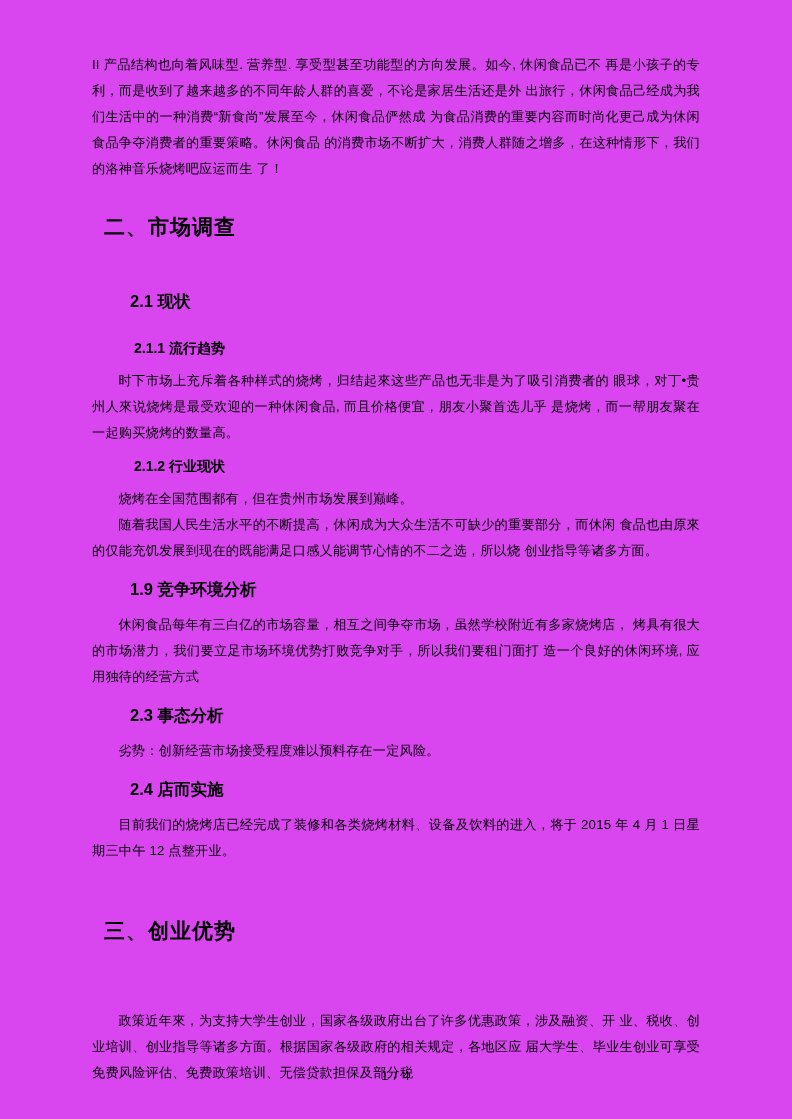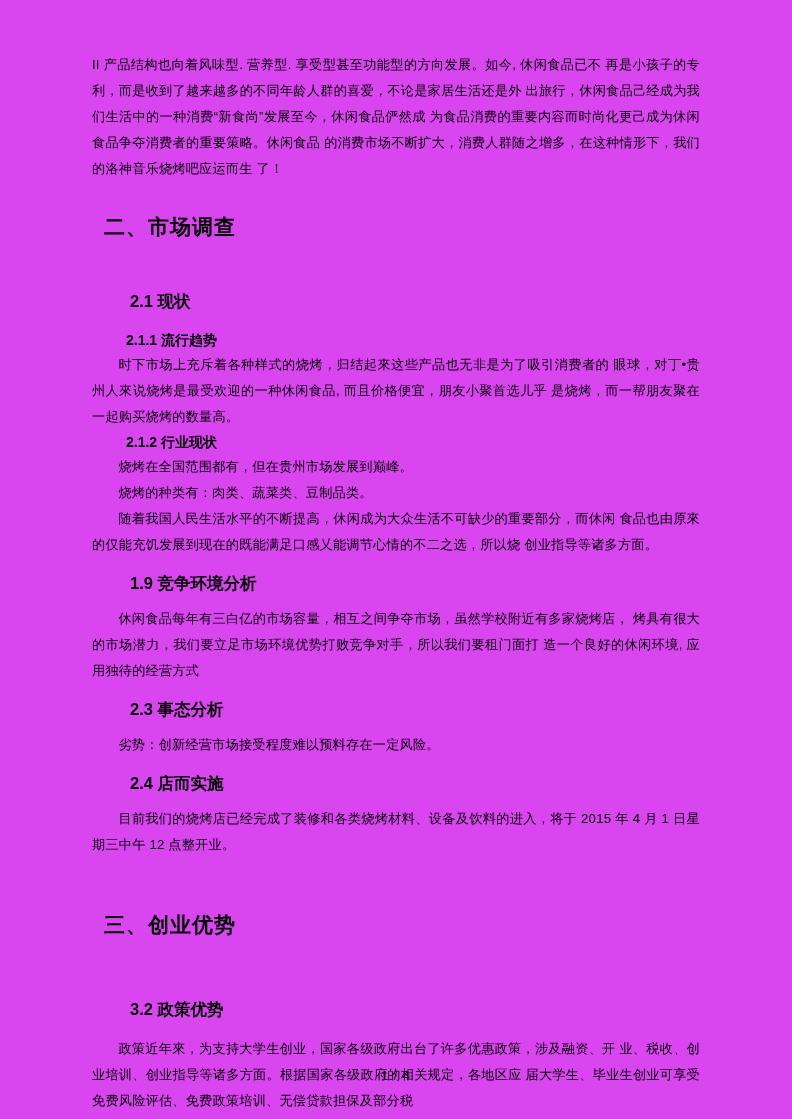--- a/index.html
+++ b/index.html
@@ -46,21 +46,21 @@
   }
   h2.h-sub {
     font-size: 16.5px;
     font-weight: bold;
     margin: 4px;
     line-height: 26px;
   }
   h3.h-sub3 {
     font-size: 14px;
     font-weight: bold;
-    margin: 0;
+    margin: 8px;
     line-height: 24px;
   }
   .sp-18 { height: 18px; }
   .sp-10 { height: 10px; }
   .sp-8  { height: 8px; }
   .sp-6  { height: 6px; }
   .sp-30 { height: 30px; }
   .sp-40 { height: 40px; }
   .block-indent-1 { padding-left: 34px; }
   .block-indent-2 { padding-left: 34px; }
@@ -97,21 +97,20 @@
 
     <div class="block-indent-2">
       <h3 class="h-sub3">2.1.1 流行趋势</h3>
     </div>
     <p class="para indent">时下市场上充斥着各种样式的烧烤，归结起來这些产品也无非是为了吸引消费者的 眼球，对丁•贵州人來说烧烤是最受欢迎的一种休闲食品, 而且价格便宜，朋友小聚首选儿乎 是烧烤，而一帮朋友聚在一起购买烧烤的数量高。</p>
 
     <div class="block-indent-2">
       <h3 class="h-sub3">2.1.2 行业现状</h3>
     </div>
     <p class="para indent">烧烤在全国范围都有，但在贵州市场发展到巅峰。</p>
-    <p class="para indent">烧烤的种类有：肉类、蔬菜类、豆制品类。</p>
     <p class="para indent">随着我国人民生活水平的不断提高，休闲成为大众生活不可缺少的重要部分，而休闲 食品也由原來的仅能充饥发展到现在的既能满足口感乂能调节心情的不二之选，所以烧 创业指导等诸多方面。</p>
 
     <div class="sp-8"></div>
 
     <div class="block-indent-1">
       <h2 class="h-sub">1.9 竞争环境分析</h2>
     </div>
     <div class="sp-6"></div>
     <p class="para indent">休闲食品每年有三白亿的市场容量，相互之间争夺市场，虽然学校附近有多家烧烤店， 烤具有很大的市场潜力，我们要立足市场环境优势打败竞争对手，所以我们要租门面打 造一个良好的休闲环境, 应用独待的经营方式</p>
 
@@ -130,22 +129,19 @@
     </div>
     <div class="sp-6"></div>
     <p class="para indent">目前我们的烧烤店已经完成了装修和各类烧烤材料、设备及饮料的进入，将于 2015 年 4 月 1 日星期三中午 12 点整开业。</p>
 
     <div class="sp-40"></div>
 
     <h1 class="h-major">三、创业优势</h1>
 
     <div class="sp-40"></div>
 
-    <div class="block-indent-1">
-      <h2 class="h-sub">3.2 政策优势</h2>
-    </div>
     <div class="sp-10"></div>
     <p class="para indent">政策近年來，为支持大学生创业，国家各级政府出台了许多优惠政策，涉及融资、开 业、税收、创业培训、创业指导等诸多方面。根据国家各级政府的相关规定，各地区应 届大学生、毕业生创业可享受免费风险评估、免费政策培训、无偿贷款担保及部分税</p>
 
   </div>
 
   <div class="footer">1 / 4</div>
 </div>
 
 </body></html>

